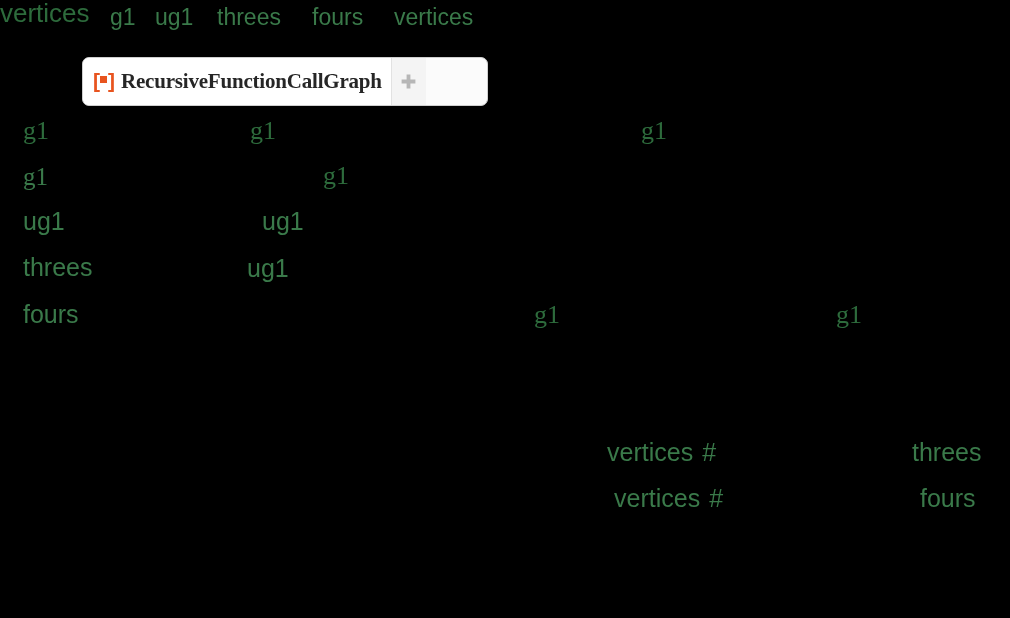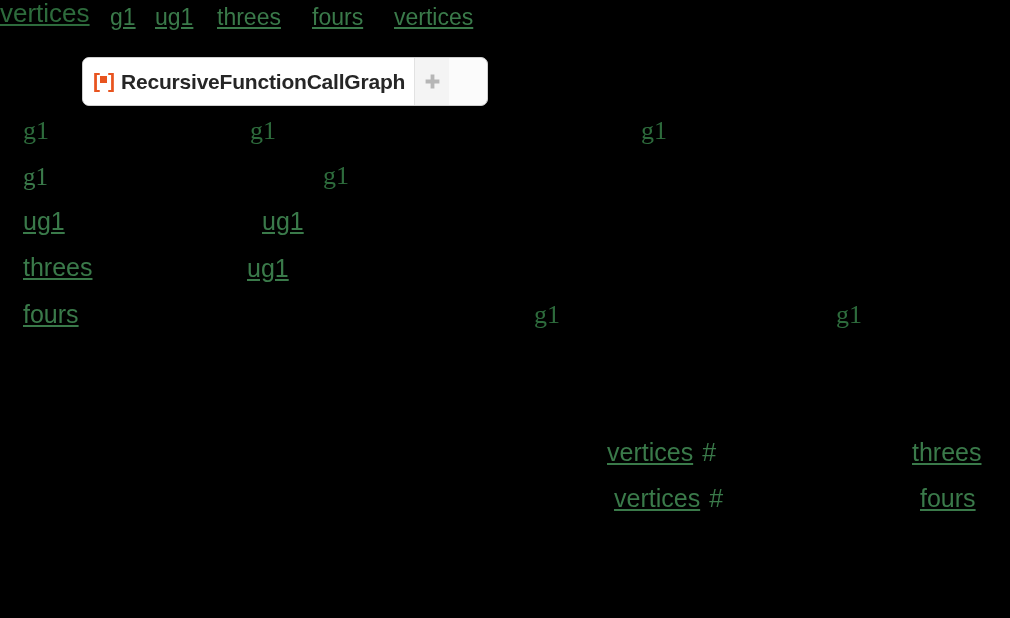--- a/index.html
+++ b/index.html
@@ -18,21 +18,20 @@
   }
   
   .tok {
     position: absolute;
     white-space: nowrap;
     line-height: 1;
     -webkit-font-smoothing: antialiased;
   }
   .tok.sans {
     font-family: "Liberation Sans", sans-serif;
-    text-decoration: underline;
   }
   .tok.serif {
     font-family: "Liberation Serif", serif;
   }
   .slot {
     font-family: "Liberation Sans", sans-serif;
     display: inline-block;
     margin-left: 9px;
   }
 
@@ -72,21 +71,21 @@
   .rf-icon .sq {
     display: inline-block;
     width: 7px;
     height: 7px;
     background: #e8541f;
     margin: 0 1px;
     position: relative;
     top: -1px;
   }
   #rf-label {
-    font-family: Liberation Sans, sans-serif;
+    font-family: Liberation Serif, serif;
     font-size: 21px;
     font-weight: 700;
     color: #262626;
     letter-spacing: -0.2px;
     line-height: 1;
     position: relative;
     top: 0px;
   }
   #rf-plus {
     width: 34px;

